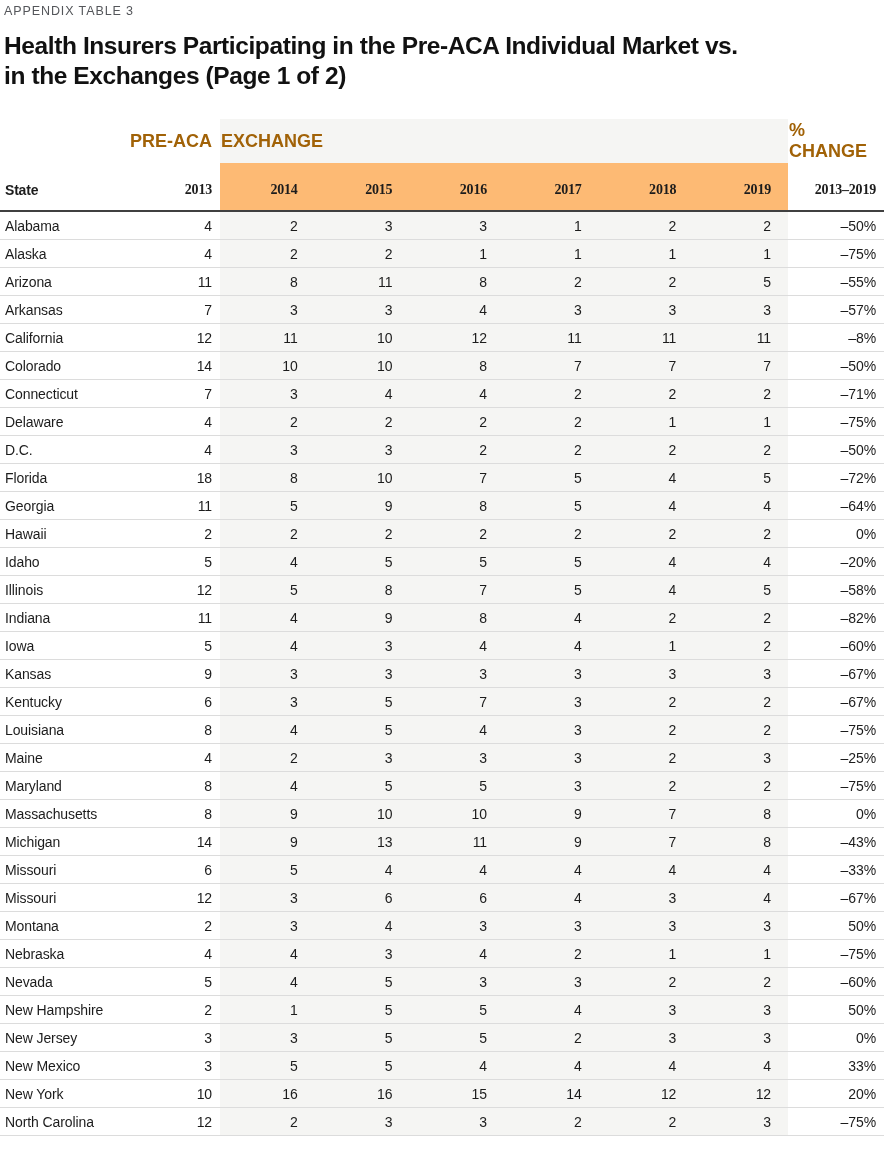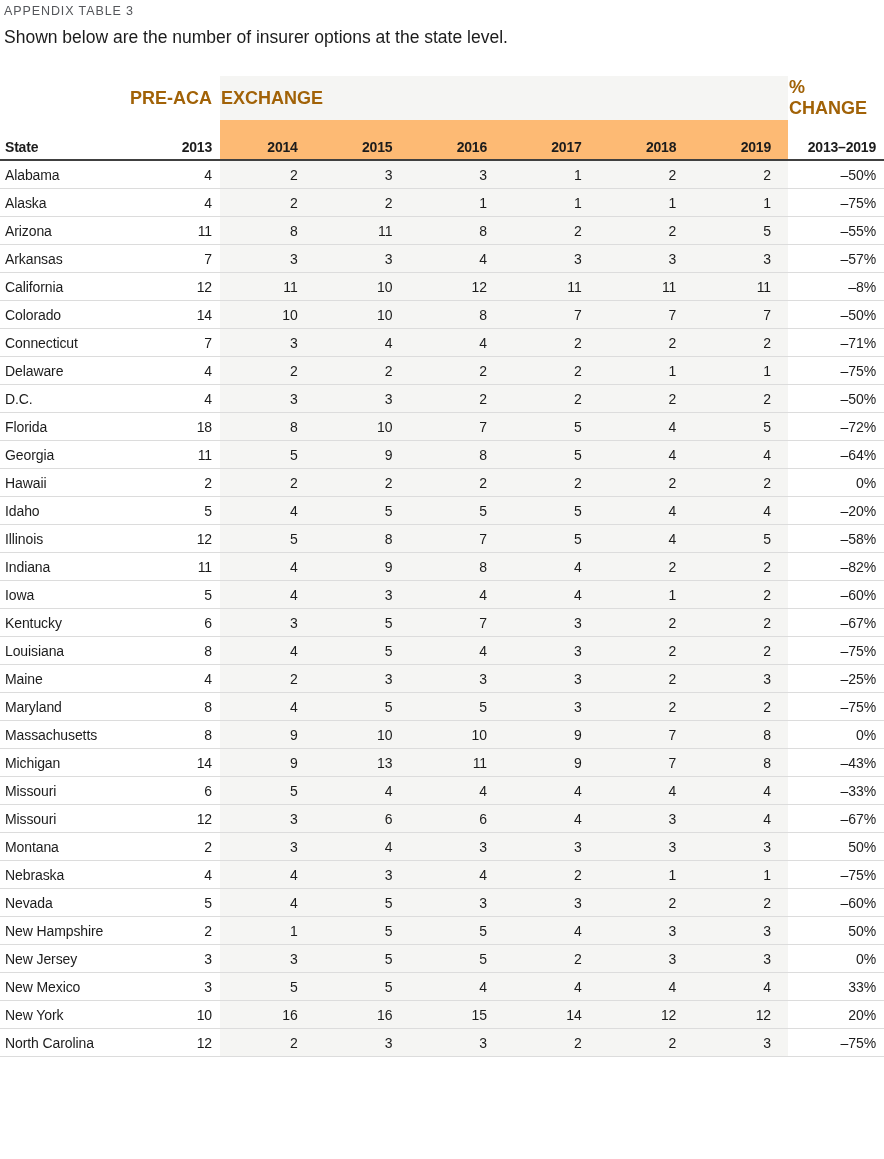--- a/index.html
+++ b/index.html
@@ -59,26 +59,26 @@
   tr.group-row th.g-pre  { text-align: right; padding-right: 8px; }
   tr.group-row th.g-ex   { text-align: left; background: #f5f5f3; }
   tr.group-row th.g-pct  { text-align: left; padding-right: 8px; }
 
   
   tr.col-row th {
     font-size: 14px;
     font-weight: bold;
     height: 34px;
     vertical-align: bottom;
-    padding-bottom: 4px;
+    padding-bottom: 12px;
     border-bottom: 2px solid #404040;
     letter-spacing: -0.2px;
   }
   tr.col-row th.state { text-align: left; padding-left: 5px; }
-  tr.col-row th.num   { text-align: right; padding-right: 8px; }
+  tr.col-row th.num   { text-align: right; padding-right: 8px; font-family: Liberation Serif, serif; }
   tr.col-row th.ex    { background: #fdba74; padding-right: 17px; }
 
   
   tbody td {
     height: 25px;
     border-bottom: 1px solid #dcdcdc;
     font-size: 14px;
     vertical-align: middle;
     letter-spacing: -0.1px;
   }
@@ -86,22 +86,22 @@
   tbody td.num   { text-align: right; padding-right: 8px; }
   tbody td.ex    { background: #f5f5f3; padding-right: 17px; }
 </style>
 </head>
 <body>
 
 <div class="page">
 
   <div class="eyebrow">APPENDIX TABLE 3</div>
 
-
-  <p class="subtitle">Shown below are the number of insurer options at the state level.</p>
+  <h1 class="title"><span>Health Insurers Participating in the Pre-ACA Individual Market vs.</span><br><span>in the Exchanges (Page 1 of 2)</span></h1>
+
 
   <table class="insurers">
     <colgroup>
       <col class="c-state">
       <col class="c-2013">
       <col>
         <col>
         <col>
         <col>
         <col>
@@ -297,20 +297,31 @@
           <td class="num">5</td>
           <td class="num ex">4</td>
           <td class="num ex">3</td>
           <td class="num ex">4</td>
           <td class="num ex">4</td>
           <td class="num ex">1</td>
           <td class="num ex">2</td>
           <td class="num">–60%</td>
         </tr>
         <tr>
+          <td class="state">Kansas</td>
+          <td class="num">9</td>
+          <td class="num ex">3</td>
+          <td class="num ex">3</td>
+          <td class="num ex">3</td>
+          <td class="num ex">3</td>
+          <td class="num ex">3</td>
+          <td class="num ex">3</td>
+          <td class="num">–67%</td>
+        </tr>
+        <tr>
           <td class="state">Kentucky</td>
           <td class="num">6</td>
           <td class="num ex">3</td>
           <td class="num ex">5</td>
           <td class="num ex">7</td>
           <td class="num ex">3</td>
           <td class="num ex">2</td>
           <td class="num ex">2</td>
           <td class="num">–67%</td>
         </tr>

